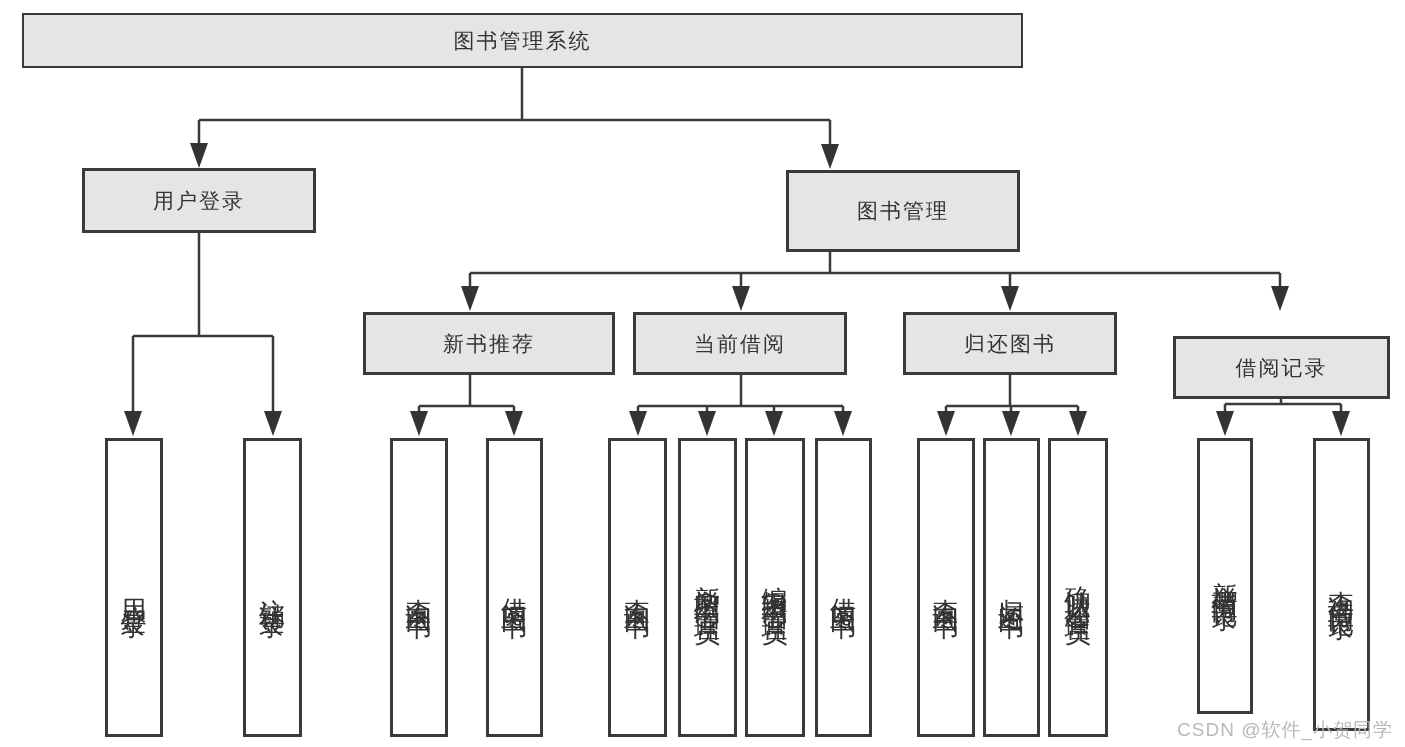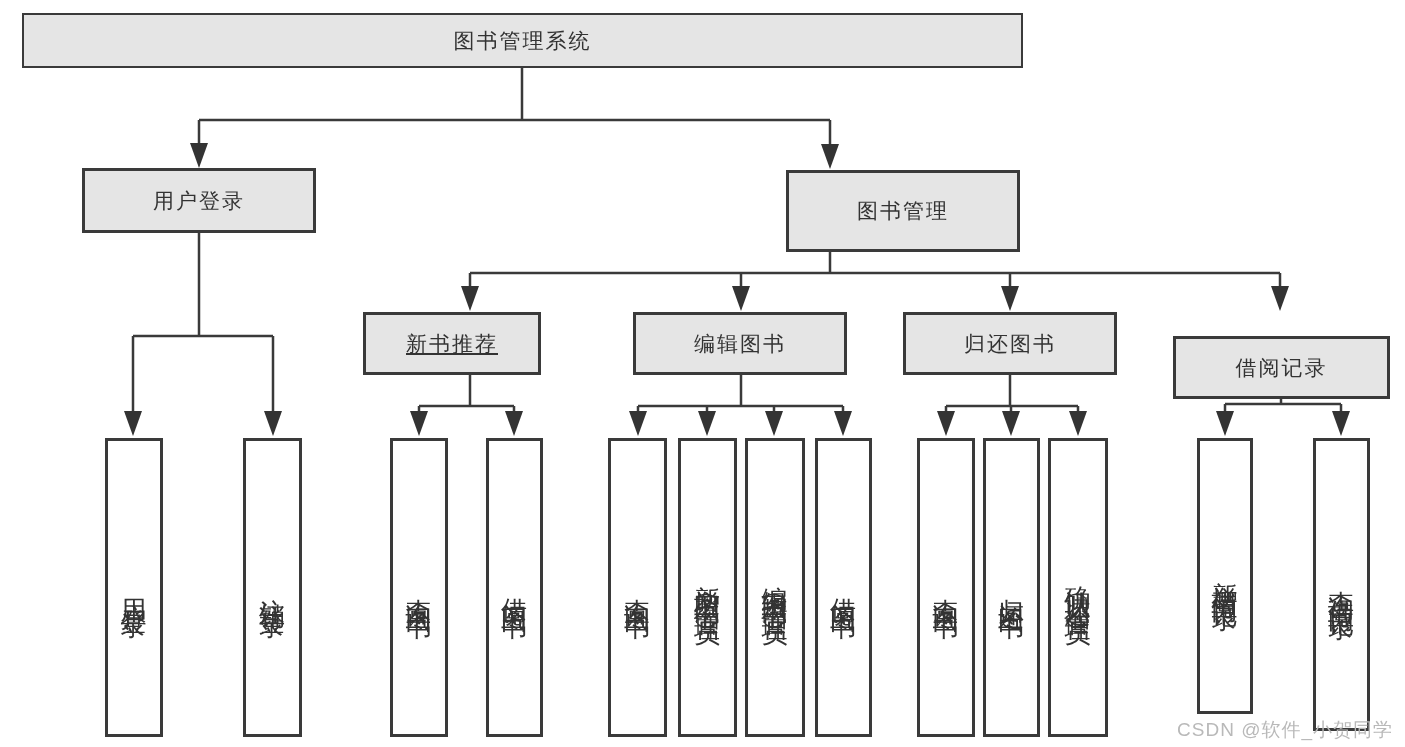--- a/index.html
+++ b/index.html
@@ -45,21 +45,21 @@
     font-size: 26px;
     line-height: 1;
     letter-spacing: 5px;
     color: #333333;
     white-space: nowrap;
   }
   
   .b-root   { left: 22px;  top: 13px;  width: 1001px; height: 55px; }
   .b-login  { left: 82px;  top: 168px; width: 234px;  height: 65px; }
   .b-manage { left: 743px; top: 170px; width: 234px;  height: 82px; margin-left: 43px; }
-  .b-rec    { left: 363px; top: 312px; width: 178px;  height: 63px; text-decoration: underline; }
+  .b-rec    { left: 363px; top: 312px; width: 252px;  height: 63px; }
   .b-bor    { left: 633px; top: 312px; width: 214px;  height: 63px; }
   .b-cur    { left: 903px; top: 312px; width: 214px;  height: 63px; }
   .b-log    { left: 1173px;top: 312px; width: 217px;  height: 63px; margin-top: 24px; }
   
   .l-userlogin { left: 105px;  top: 438px; width: 58px; height: 299px; }
   .l-logout    { left: 243px;  top: 438px; width: 59px; height: 299px; }
   .l-recq      { left: 390px;  top: 438px; width: 58px; height: 299px; }
   .l-recb      { left: 486px;  top: 438px; width: 57px; height: 299px; }
   .l-borq      { left: 608px;  top: 438px; width: 59px; height: 299px; }
   .l-boradd    { left: 678px;  top: 438px; width: 59px; height: 299px; }
@@ -124,21 +124,21 @@
     <span>用户登录</span>
   </div>
   <div class="hbox b-manage">
     <span>图书管理</span>
   </div>
 
   <div class="hbox b-rec">
     <span>新书推荐</span>
   </div>
   <div class="hbox b-bor">
-    <span>编辑图书</span>
+    <span>当前借阅</span>
   </div>
   <div class="hbox b-cur">
     <span>归还图书</span>
   </div>
   <div class="hbox b-log">
     <span>借阅记录</span>
   </div>
 
   <div class="vbox l-userlogin">
     <span>用户登录</span>

